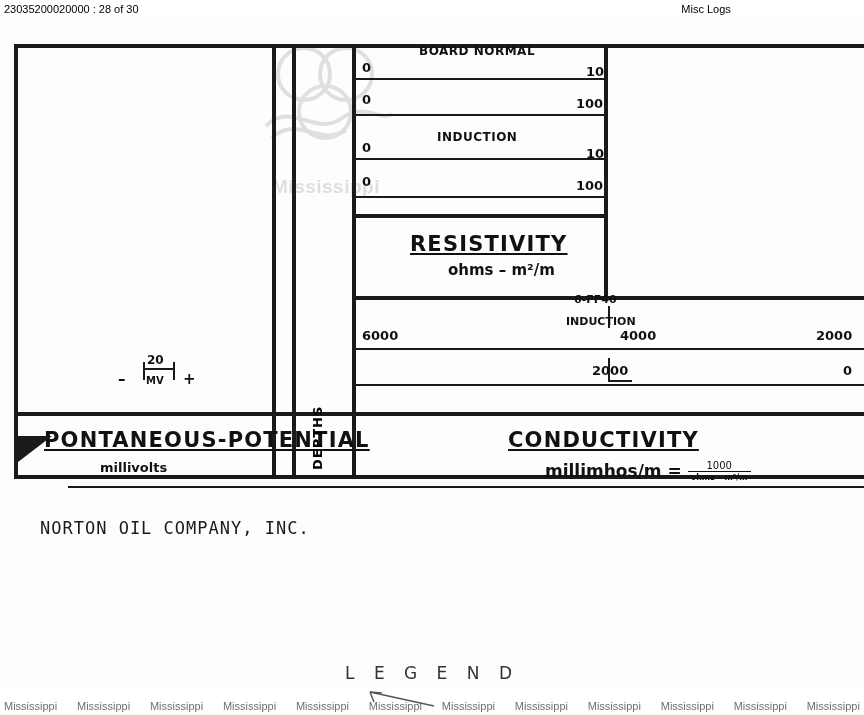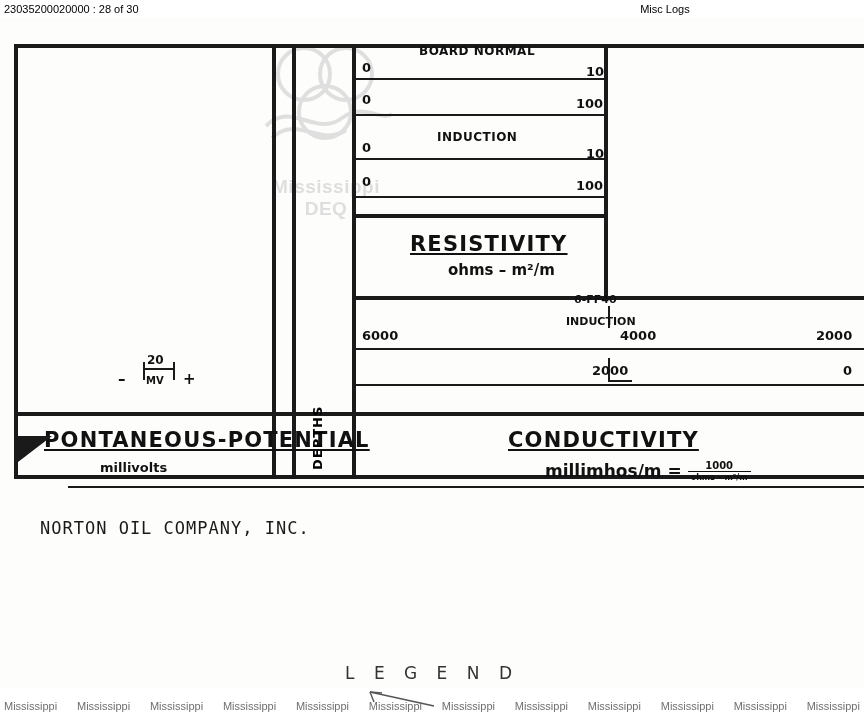--- a/index.html
+++ b/index.html
@@ -26,21 +26,21 @@
     line-height: 15px;
   }
   .hdr .left {
     position: absolute;
     left: 4px; top: 2px;
     text-align: left;
   }
   .hdr .right {
     position: absolute;
     right: 4px; top: 2px;
-    text-align: left;
+    text-align: center;
   }
 
   
   .sheet {
     position: absolute;
     top: 18px; left: 0;
     width: 864px;
     height: 670px;
     background: #fdfdfc;
   }
@@ -165,21 +165,21 @@
   .strip span { white-space: nowrap; }
 
   
   .frac {
     display: inline-block;
     vertical-align: middle;
     text-align: center;
     font-size: 9px;
     line-height: 11px;
   }
-  .frac .top { border-bottom: 1px solid #111; padding: 0 3px; font-size: 10px; font-weight: 700;}
+  .frac .top { border-bottom: 1px solid #111; padding: 0 3px; font-size: 10px; font-weight: 400;}
   .frac .bot { padding: 0 3px; font-size: 8px; font-weight: 700;}
 </style>
 </head>
 <body>
 
 <div class="hdr">
   <div class="left">
     <div>23035200020000 : 28 of 30</div>
     <div>Forrest - T1S R13W Sec 16</div>
   </div>
@@ -196,21 +196,20 @@
       <g fill="none" stroke="#9d9d9d" stroke-width="4">
         <circle cx="58" cy="48" r="26"></circle>
         <circle cx="100" cy="48" r="26"></circle>
         <circle cx="79" cy="86" r="26"></circle>
         <path d="M20 100 C 45 74, 70 112, 96 92 C 118 76, 136 96, 146 88"></path>
         <path d="M26 112 C 52 88, 74 122, 100 104"></path>
       </g>
     </svg>
     <div class="wmtext">
       <div>Mississippi</div>
-      <div>DEQ</div>
     </div>
   </div>
 
   <div class="ln thick h" style="left:14px; top:26px; width:850px;"></div>
 
   <div class="ln thick v" style="left:14px; top:26px; height:434px;"></div>
 
   <div class="ln thick h" style="left:14px; top:457px; width:850px;"></div>
   <div class="ln h" style="left:68px; top:468px; width:796px;"></div>
 

